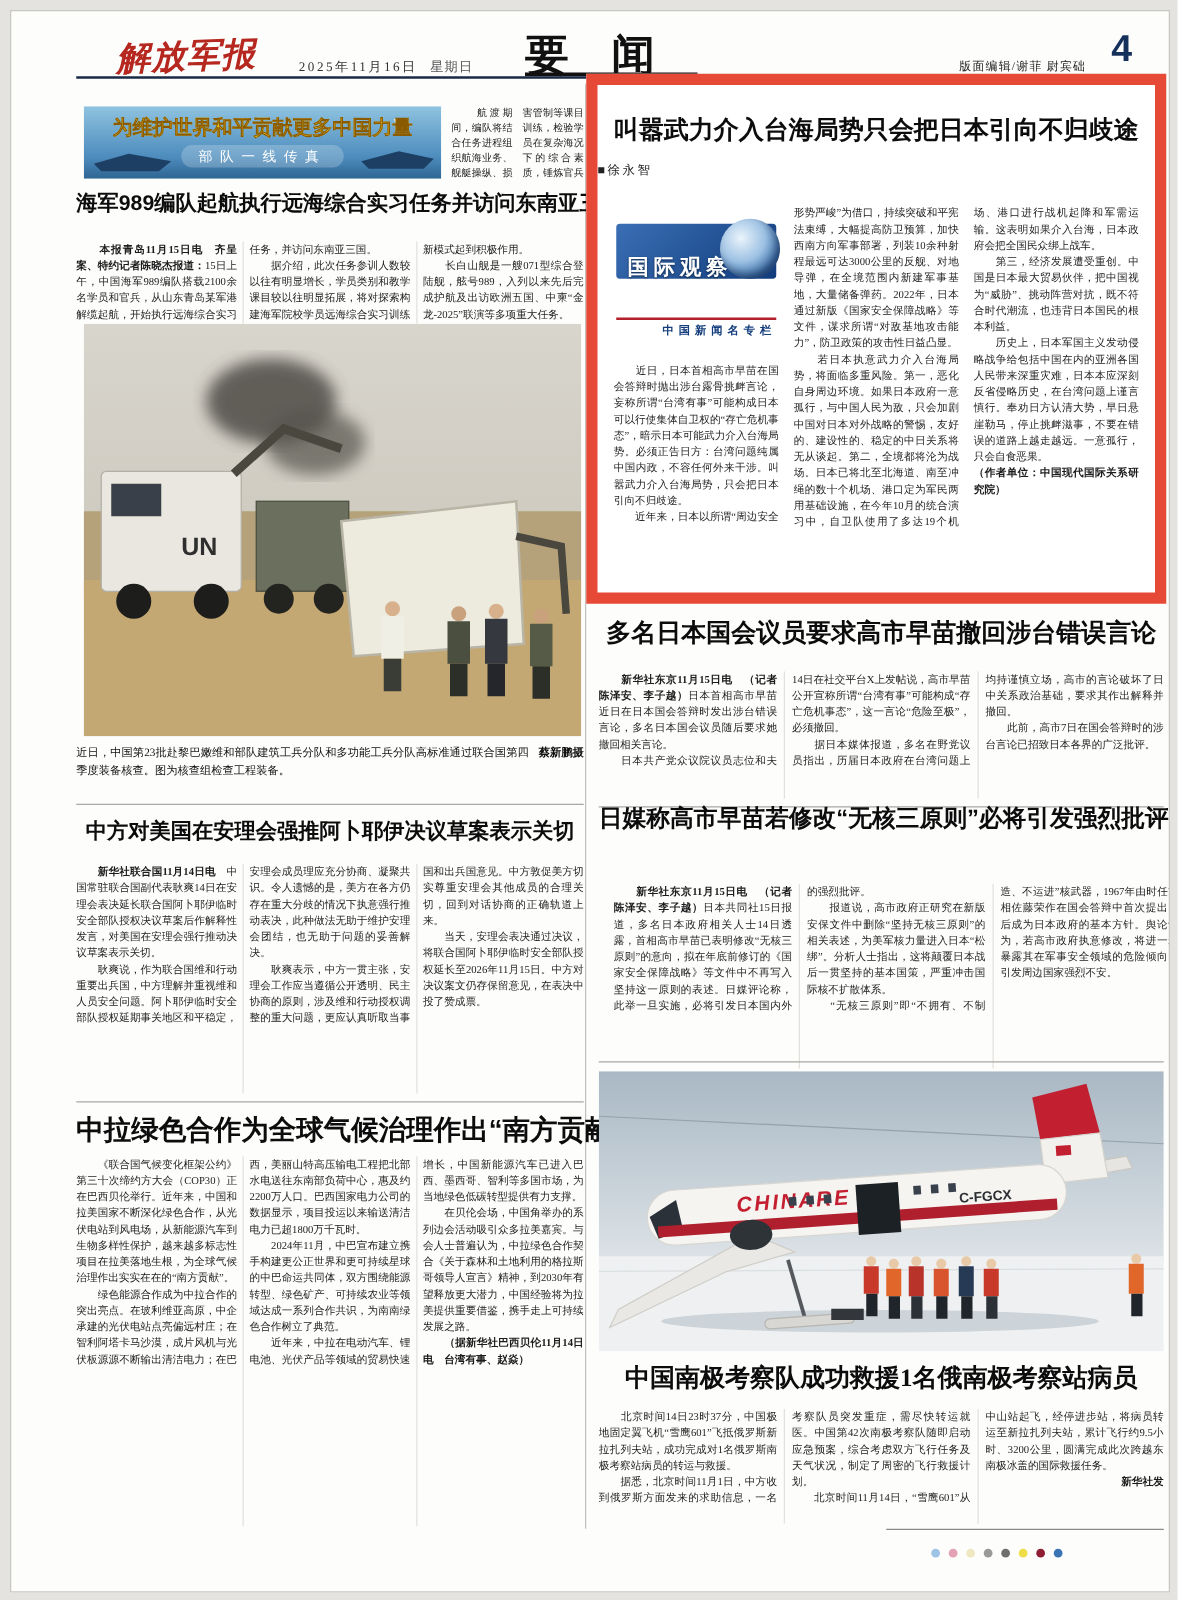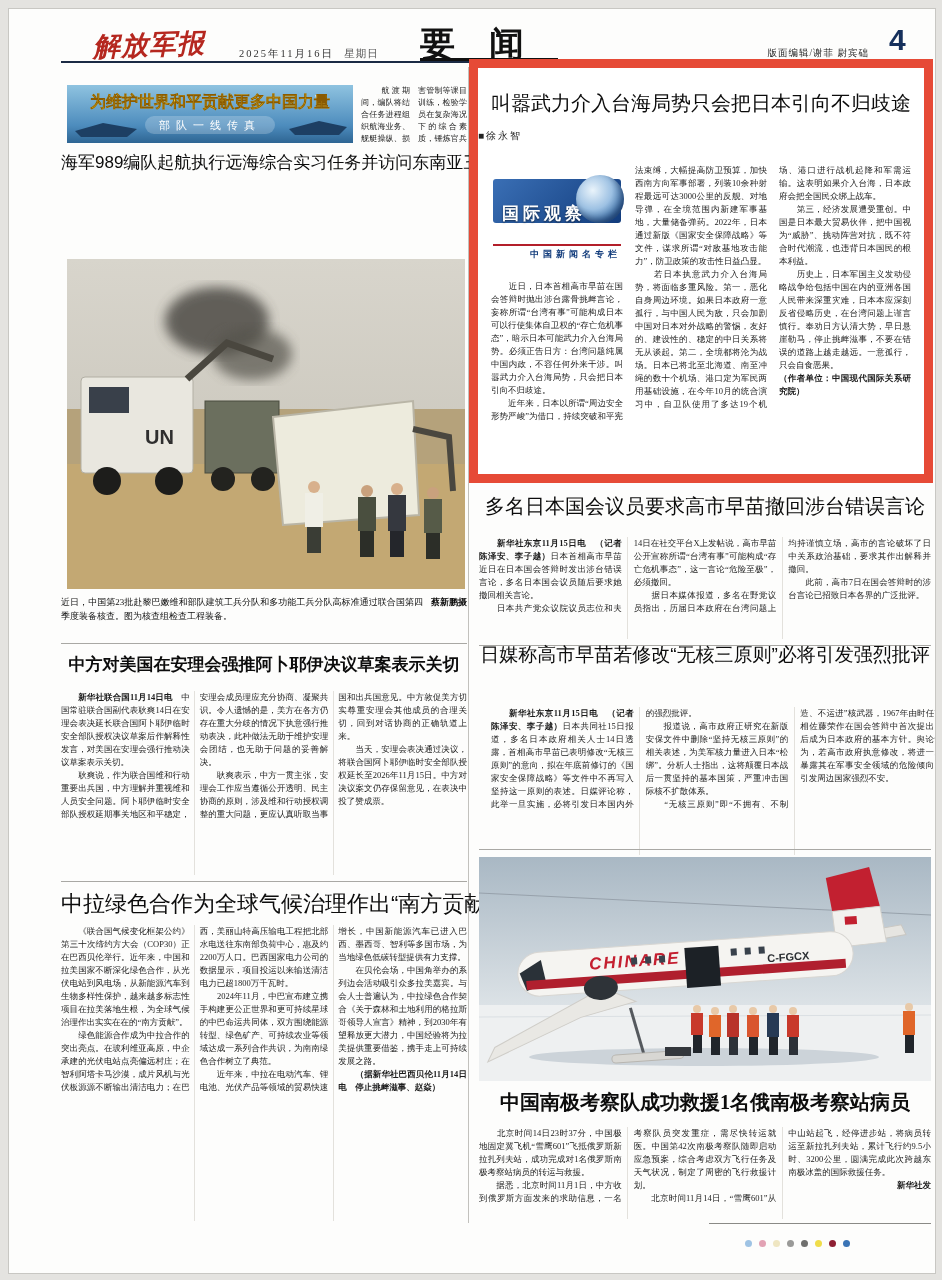--- a/index.html
+++ b/index.html
@@ -14,37 +14,37 @@
   .mast-date{left:230px;top:38px;font-size:10.5px;color:#333;letter-spacing:2px;}
   .mast-date .wk{margin-left:10px;letter-spacing:1px;color:#555;}
   .mast-section{left:0;right:0;top:12px;text-align:center;font-size:35px;font-weight:900;
                 font-family:"Liberation Serif",serif;letter-spacing:34px;padding-left:34px;color:#111;text-decoration:underline;}
   .mast-editors{right:66px;top:38px;font-size:9.5px;color:#222;letter-spacing:1px;}
   .mast-page{left:880px;top:14px;font-size:30px;font-weight:900;color:#16305c;
              font-family:"Liberation Sans",sans-serif;}
   .mast-rule{left:52px;top:52px;width:870px;height:2px;background:#1b2a44;}
   
   .hl{white-space:nowrap;text-align:center;color:#0c0c0c;}
-  .h-hei{font-family:"Liberation Sans",sans-serif;font-weight:400;}
+  .h-hei{font-family:"Liberation Sans",sans-serif;font-weight:700;}
   .h-song{font-family:"Liberation Serif",serif;font-weight:700;}
   .cols{column-count:3;column-gap:12px;column-rule:1px solid #e3e1dc;font-size:8.5px;
         line-height:13px;text-align:justify;white-space:pre-line;color:#1c1c1c;overflow:hidden;}
   .cols .dl{font-weight:700;}
   .rule{height:1px;background:#a9a8a4;}
   .vrule{width:1px;background:#c2c1bd;}
   .caption{font-size:9px;line-height:14px;text-align:justify;color:#111;}
   .caption .credit{float:right;font-weight:700;margin-left:8px;}
   
   .redbox{left:460px;top:50px;width:464px;height:424px;background:#fff;
           border:9px solid #e64a36;box-sizing:border-box;z-index:5;}
   .redbox .hl{margin-top:22px;font-size:20px;}
   .redbox .byline{font-size:10px;color:#222;margin-top:12px;letter-spacing:2px;}
   .obs-cols{position:absolute;left:13px;right:13px;top:96px;bottom:10px;}
   .obs-logo{height:44px;background:linear-gradient(135deg,#3a6fb5,#123c7c);border-radius:3px;
-            position:relative;margin:2px 2px 8px;break-inside:avoid;overflow:visible;}
+            position:relative;margin:2px 2px 18px;break-inside:avoid;overflow:visible;}
   .obs-logo .t{display:inline-block;color:#fff;font-size:17px;font-weight:900;letter-spacing:4px;
                line-height:44px;padding-left:9px;font-family:"Liberation Sans",sans-serif;
                text-shadow:0 1px 2px rgba(0,0,0,.55);}
   .obs-globe{position:absolute;right:-3px;top:-4px;width:48px;height:48px;border-radius:50%;
              background:radial-gradient(circle at 35% 32%,#eaf4fb,#9dc1e3 42%,#3a6fa8 72%,#1a4680);
              box-shadow:inset -3px -4px 6px rgba(0,0,30,.35);}
   .obs-sub{margin:0 2px 6px;border-top:2px solid #b31f2a;padding-top:2px;font-size:9px;
            font-weight:700;color:#123c7c;letter-spacing:4px;text-align:right;break-inside:avoid;}
   .attrib{font-weight:700;}
   .credit-right{text-align:right;font-weight:700;}
@@ -80,20 +80,23 @@
     <polygon points="248,10 262,14 250,16" fill="#e9f2f8"></polygon>
     <text x="143" y="22" text-anchor="middle" font-size="16" font-weight="bold" font-family="Liberation Sans, sans-serif" fill="#ffd92a" stroke="#8a5a00" stroke-width="0.3">为维护世界和平贡献更多中国力量</text>
     <rect x="78" y="31" width="130" height="18" rx="9" fill="rgba(255,255,255,0.22)"></rect>
     <text x="143" y="44" text-anchor="middle" font-size="11" letter-spacing="6" font-family="Liberation Sans, sans-serif" fill="#ffffff">部队一线传真</text>
   </svg>
 
   <div class="abs" style="left:352px;top:76px;width:106px;height:62px;column-count:2;column-gap:8px;font-size:8px;line-height:12px;text-align:justify;white-space:pre-line;color:#1c1c1c;overflow:hidden;">　　航渡期间，编队将结合任务进程组织航海业务、舰艇操纵、损害管制等课目训练，检验学员在复杂海况下的综合素质，锤炼官兵过硬作风，深化与到访国海军的友好交流与务实合作。</div>
 
   <div class="abs hl h-hei" style="left:52px;top:142px;width:406px;font-size:17px;">海军989编队起航执行远海综合实习任务并访问东南亚三国</div>
 
+  <div class="abs cols" style="left:52px;top:184px;width:406px;height:66px;column-gap:10px;"><span class="dl">　　本报青岛11月15日电　齐呈案、特约记者陈晓杰报道：</span><span>15日上午，中国海军989编队搭载2100余名学员和官兵，从山东青岛某军港解缆起航，开始执行远海综合实习任务，并访问东南亚三国。
+　　据介绍，此次任务参训人数较以往有明显增长，学员类别和教学课目较以往明显拓展，将对探索构建海军院校学员远海综合实习训练新模式起到积极作用。
+　　长白山舰是一艘071型综合登陆舰，舷号989，入列以来先后完成护航及出访欧洲五国、中柬“金龙-2025”联演等多项重大任务。</span></div>
 
   <svg class="abs" style="left:58px;top:250px;" width="398" height="330" viewBox="0 0 398 330">
     <defs>
       <linearGradient id="psky" x1="0" y1="0" x2="0" y2="1">
         <stop offset="0" stop-color="#d8d5cc"></stop>
           <stop offset="1" stop-color="#c4c0b5"></stop>
       </linearGradient>
       <filter id="blur1">
           <feGaussianBlur stdDeviation="6"></feGaussianBlur>
         </filter>
@@ -144,21 +147,21 @@
 　　耿爽表示，中方一贯主张，安理会工作应当遵循公开透明、民主协商的原则，涉及维和行动授权调整的重大问题，更应认真听取当事国和出兵国意见。中方敦促美方切实尊重安理会其他成员的合理关切，回到对话协商的正确轨道上来。
 　　当天，安理会表决通过决议，将联合国阿卜耶伊临时安全部队授权延长至2026年11月15日。中方对决议案文仍存保留意见，在表决中投了赞成票。</span></div>
 
   <div class="abs rule" style="left:52px;top:872px;width:406px;"></div>
 
   <div class="abs hl h-hei" style="left:52px;top:880px;width:406px;font-size:22px;">中拉绿色合作为全球气候治理作出“南方贡献”</div>
   <div class="abs cols" style="left:52px;top:916px;width:406px;height:296px;column-gap:10px;"><span>　　《联合国气候变化框架公约》第三十次缔约方大会（COP30）正在巴西贝伦举行。近年来，中国和拉美国家不断深化绿色合作，从光伏电站到风电场，从新能源汽车到生物多样性保护，越来越多标志性项目在拉美落地生根，为全球气候治理作出实实在在的“南方贡献”。
 　　绿色能源合作成为中拉合作的突出亮点。在玻利维亚高原，中企承建的光伏电站点亮偏远村庄；在智利阿塔卡马沙漠，成片风机与光伏板源源不断输出清洁电力；在巴西，美丽山特高压输电工程把北部水电送往东南部负荷中心，惠及约2200万人口。巴西国家电力公司的数据显示，项目投运以来输送清洁电力已超1800万千瓦时。
 　　2024年11月，中巴宣布建立携手构建更公正世界和更可持续星球的中巴命运共同体，双方围绕能源转型、绿色矿产、可持续农业等领域达成一系列合作共识，为南南绿色合作树立了典范。
 　　近年来，中拉在电动汽车、锂电池、光伏产品等领域的贸易快速增长，中国新能源汽车已进入巴西、墨西哥、智利等多国市场，为当地绿色低碳转型提供有力支撑。
-　　在贝伦会场，中国角举办的系列边会活动吸引众多拉美嘉宾。与会人士普遍认为，中拉绿色合作契合《关于森林和土地利用的格拉斯哥领导人宣言》精神，到2030年有望释放更大潜力，中国经验将为拉美提供重要借鉴，携手走上可持续发展之路。</span><div class="attrib">　　（据新华社巴西贝伦11月14日电　停止挑衅滋事、赵焱）</div></div>
+　　在贝伦会场，中国角举办的系列边会活动吸引众多拉美嘉宾。与会人士普遍认为，中拉绿色合作契合《关于森林和土地利用的格拉斯哥领导人宣言》精神，到2030年有望释放更大潜力，中国经验将为拉美提供重要借鉴，携手走上可持续发展之路。</span><div class="attrib">　　（据新华社巴西贝伦11月14日电　台湾有事、赵焱）</div></div>
 
   <div class="abs redbox">
     <div class="hl h-hei">叫嚣武力介入台海局势只会把日本引向不归歧途</div>
     <div class="byline">■徐永智</div>
     <div class="cols obs-cols" style="column-rule:none;">
       <div class="obs-logo">
         <span class="t">国际观察</span>
         <span class="obs-globe"></span>
       </div>
       <div class="obs-sub">中国新闻名专栏</div>

